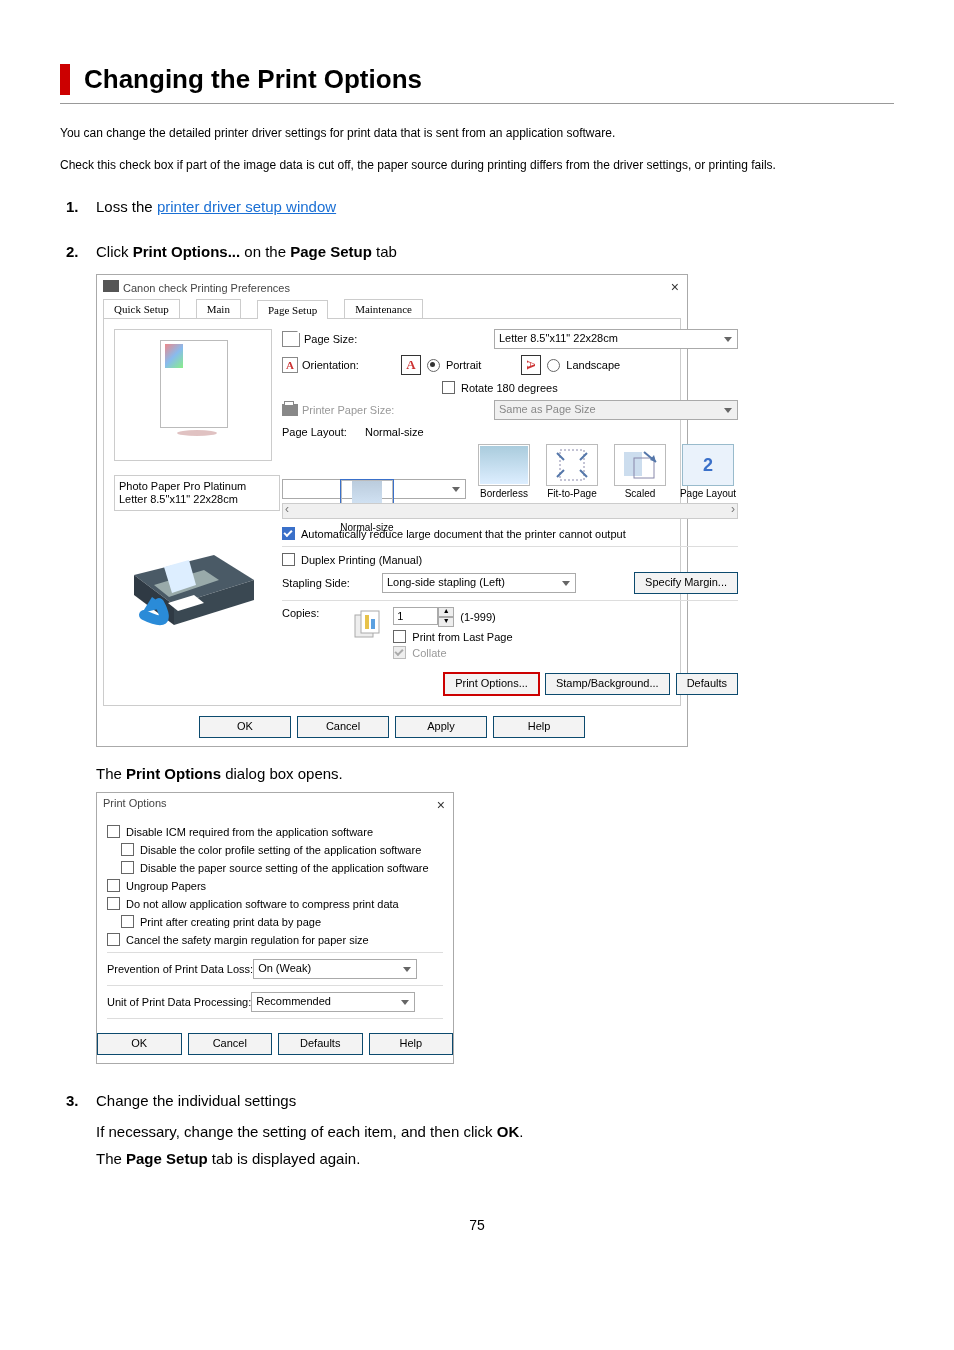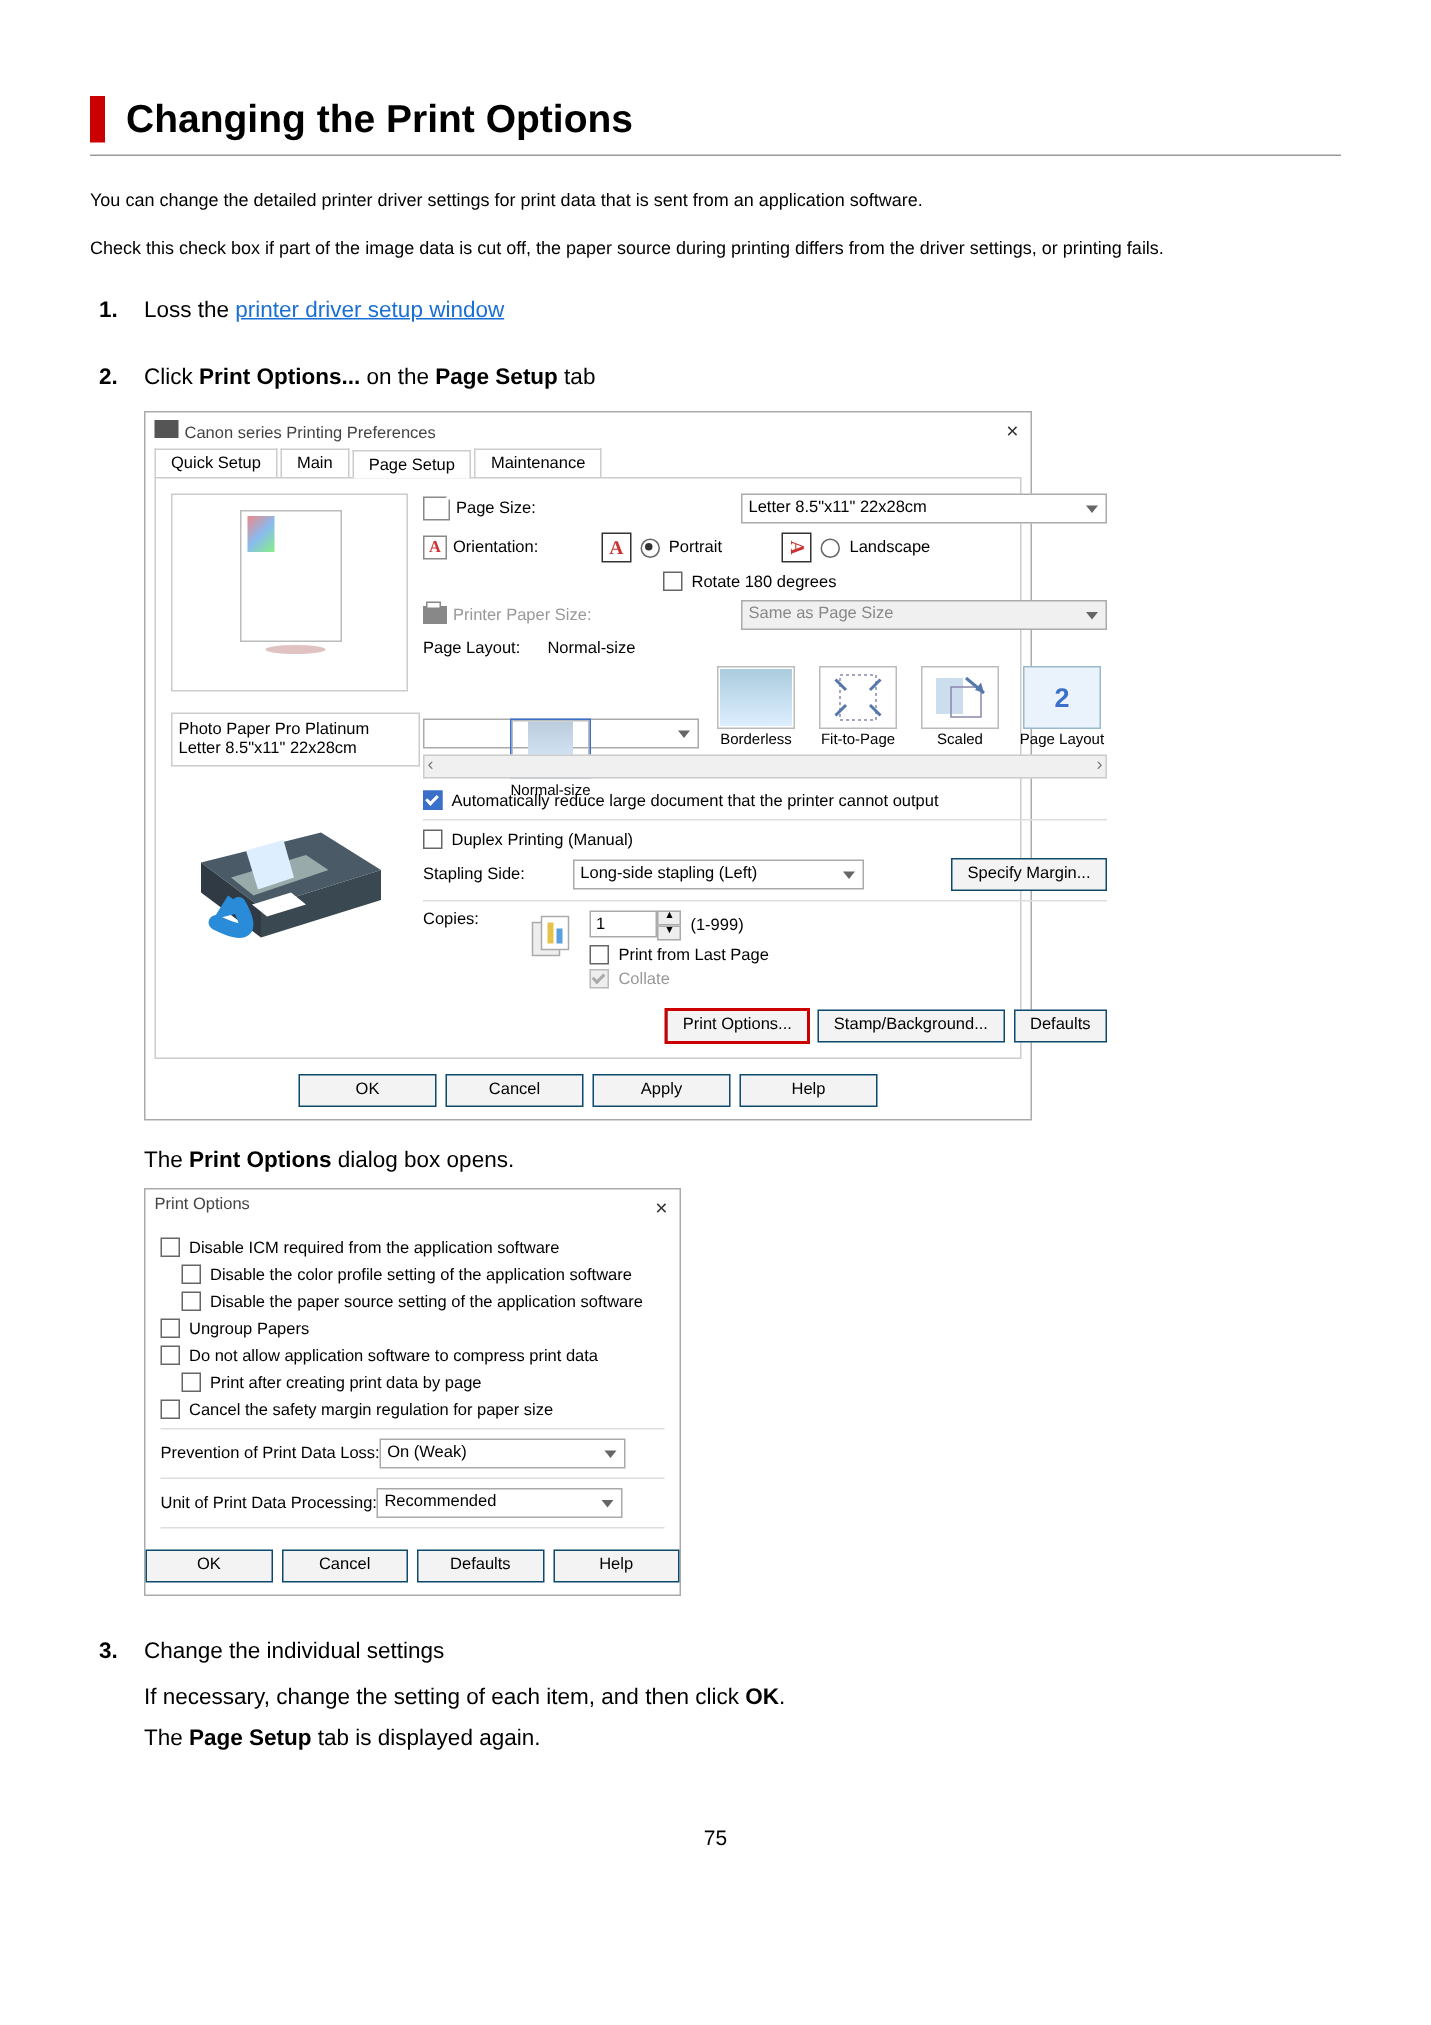--- a/index.html
+++ b/index.html
@@ -75,21 +75,22 @@
     padding: 4px 8px 4px 6px;
     color: #444;
   }
   .ps-title .ico {
     width: 16px; height: 12px; background: #555; display: inline-block; margin-right: 4px;
   }
   .ps-close { font-size: 14px; color: #333; }
   .ps-tabs {
     display: flex;
     padding: 0 6px;
-    gap: 2px;
+    gap: 16px;
+    font-family: Liberation Serif, serif;
   }
   .ps-tabs .tab {
     padding: 3px 10px;
     border: 1px solid #ccc;
     border-bottom: none;
     background: #fff;
     font-size: 11px;
   }
   .ps-tabs .tab.active { background: #fff; position: relative; top: 1px; }
   .ps-body {
@@ -247,21 +248,21 @@
       </p>
     </li>
 
     <li>
       <p class="step-title">
         <span>Click </span><span class="b">Print Options...</span><span> on the </span><span class="b">Page Setup</span><span> tab</span>
       </p>
 
       <div class="ps-dialog">
         <div class="ps-title">
-          <span><span class="ico"></span><span>Canon          series Printing Preferences</span></span>
+          <span><span class="ico"></span><span>Canon          check Printing Preferences</span></span>
           <span class="ps-close">×</span>
         </div>
         <div class="ps-tabs">
           <div class="tab">Quick Setup</div>
           <div class="tab">Main</div>
           <div class="tab active">Page Setup</div>
           <div class="tab">Maintenance</div>
         </div>
         <div class="ps-body">
           <div class="ps-left">

